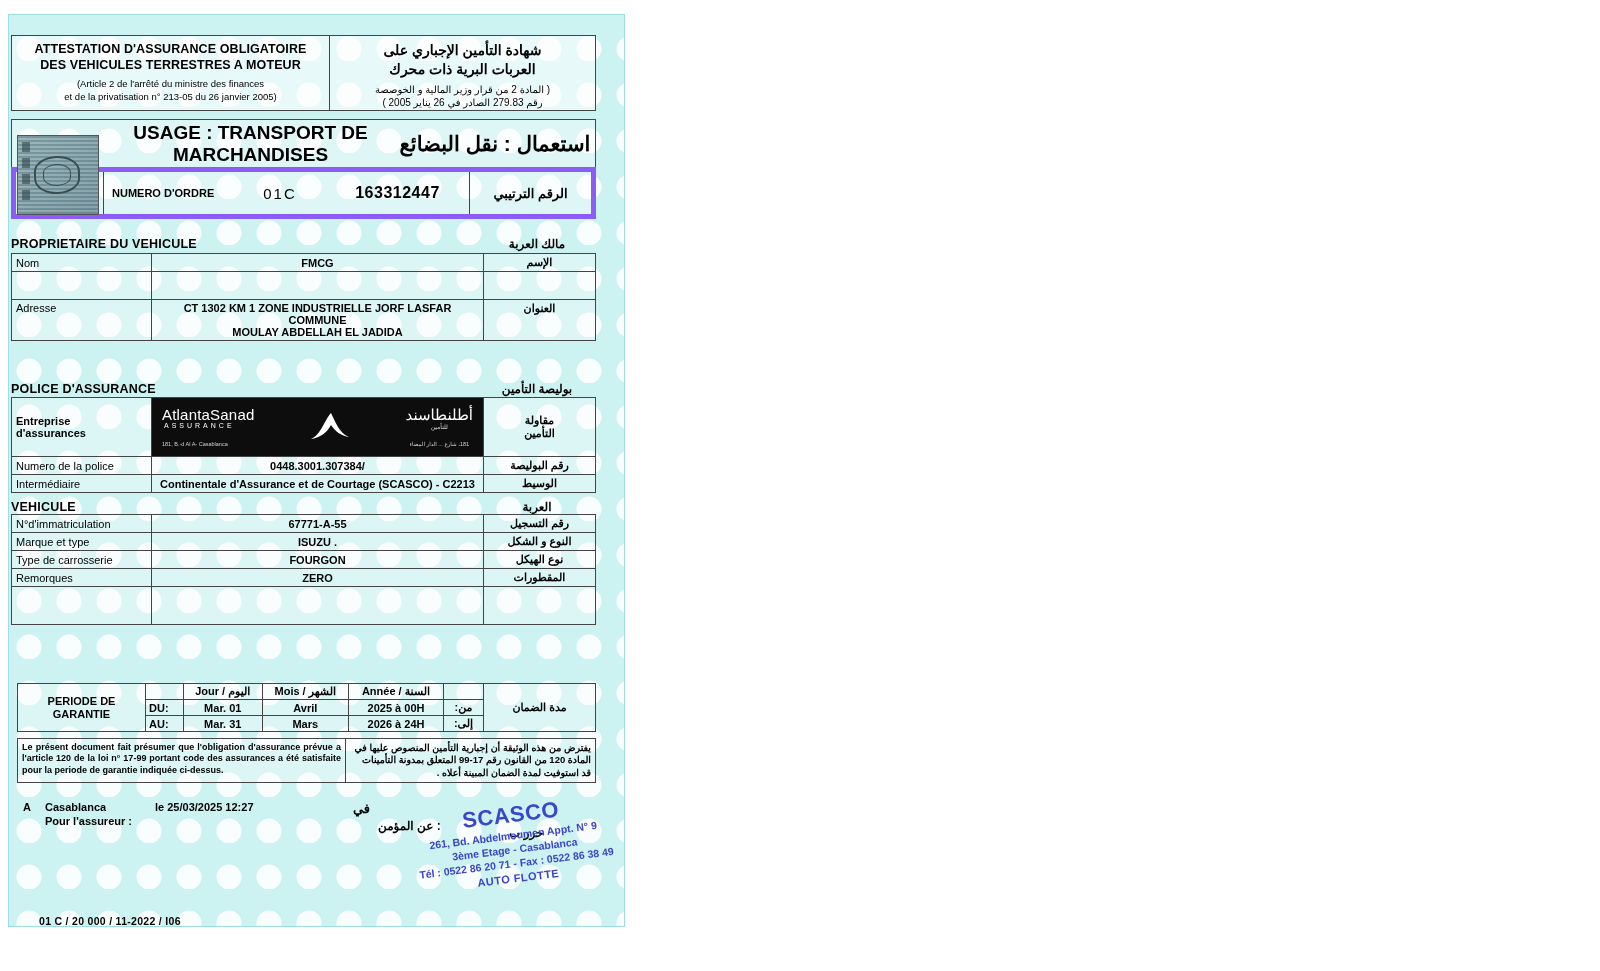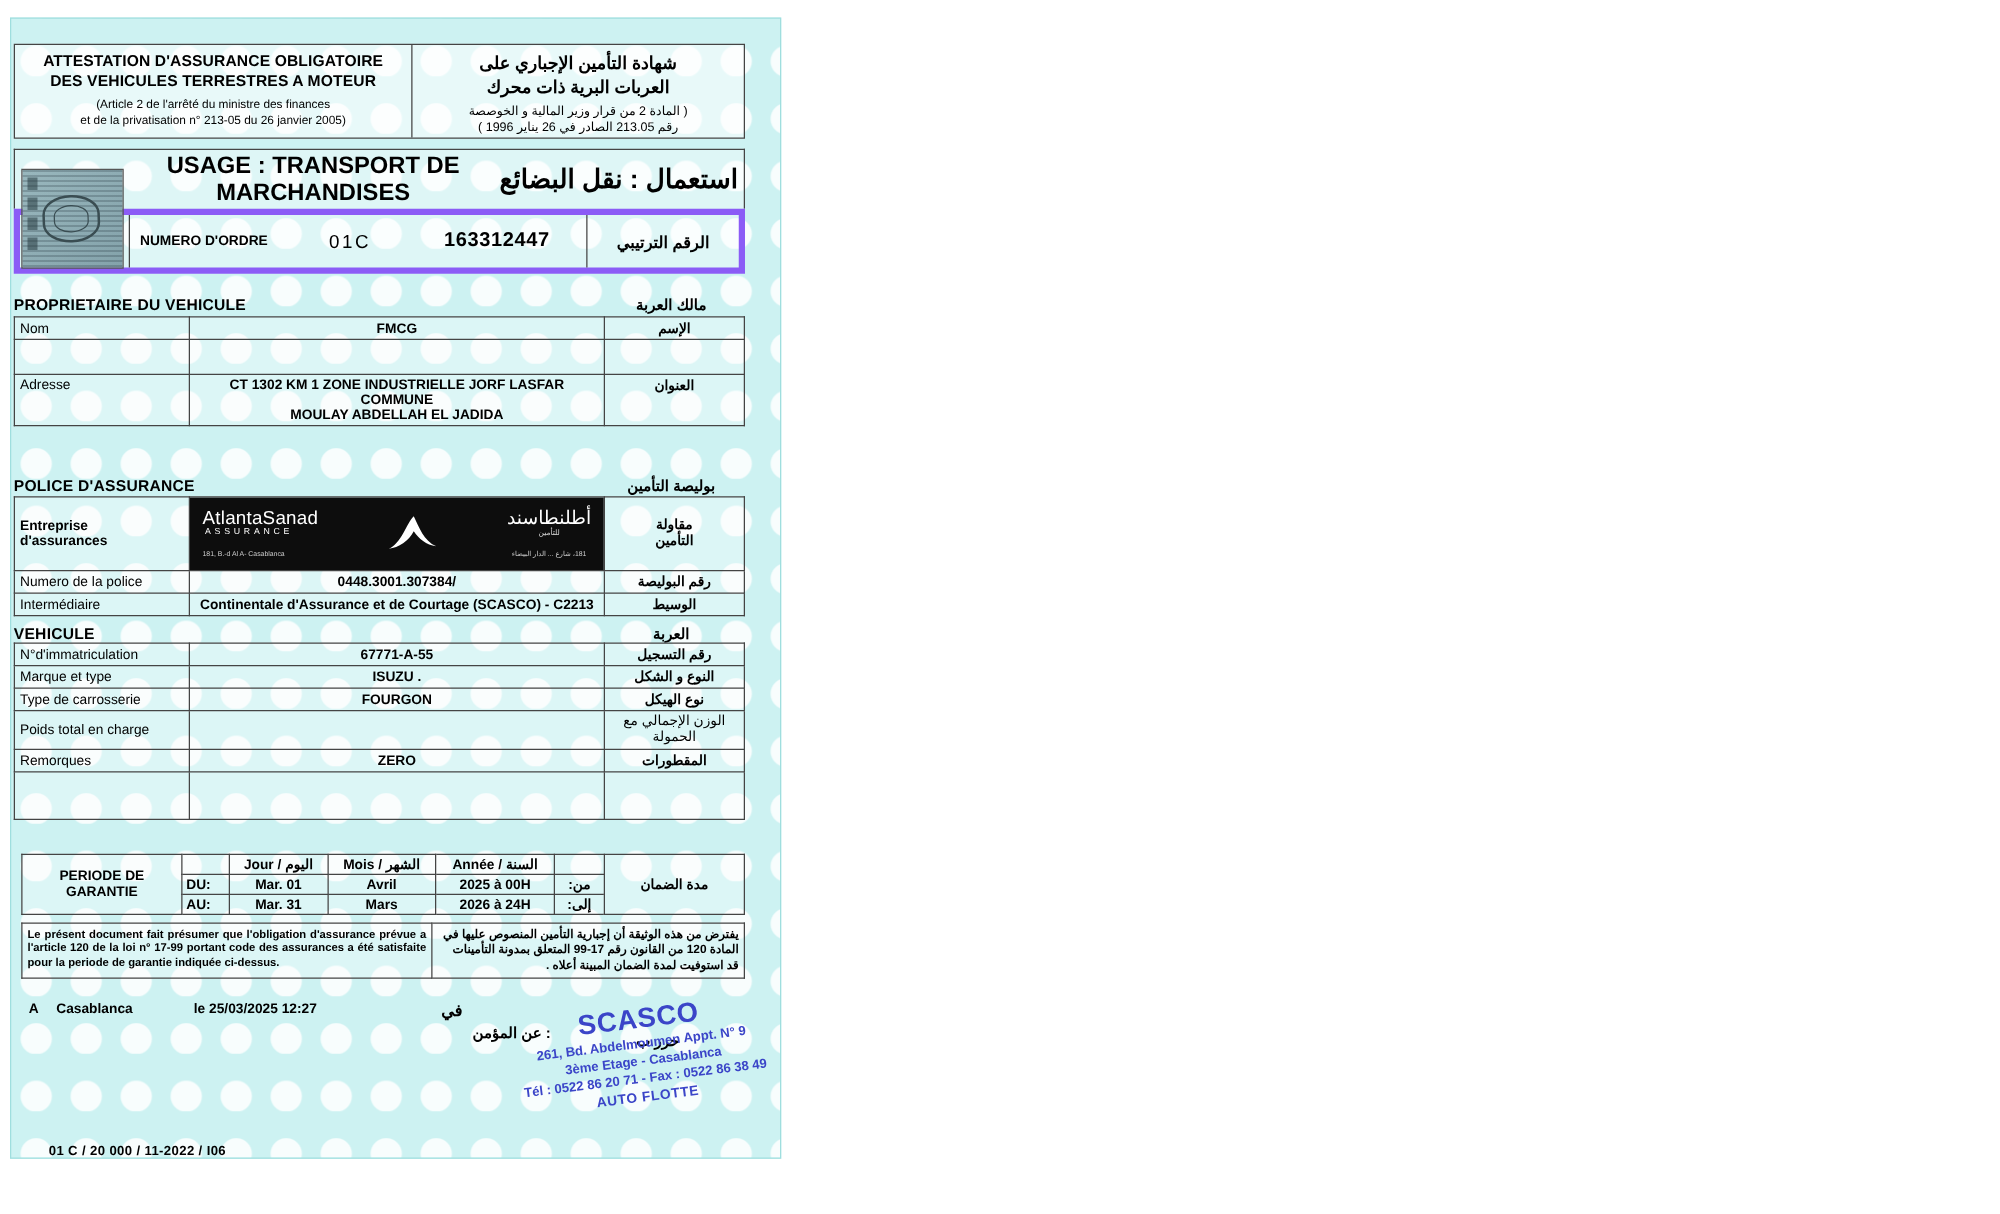--- a/index.html
+++ b/index.html
@@ -207,21 +207,21 @@
         <div>et de la privatisation n° 213-05 du 26 janvier 2005)</div>
       </div>
     </div>
     <div class="hdr-ar">
       <div class="a1">
         <div>شهادة التأمين الإجباري على</div>
         <div>العربات البرية ذات محرك</div>
       </div>
       <div class="a2">
         <div>( المادة 2 من قرار وزير المالية و الخوصصة</div>
-        <div>رقم 213.05 الصادر في 26 يناير 1996 )</div>
+        <div>رقم 279.83 الصادر في 26 يناير 2005 )</div>
       </div>
     </div>
   </div>
 
   <div class="box usage">
     <div class="stamp-cell"></div>
     <div class="usage-fr">
       <div>USAGE : TRANSPORT DE</div>
       <div>MARCHANDISES</div>
     </div>
@@ -342,25 +342,20 @@
         <td class="lab">Marque et type</td>
         <td class="val">ISUZU .</td>
         <td class="ar">النوع و الشكل</td>
       </tr>
       <tr>
         <td class="lab">Type de carrosserie</td>
         <td class="val">FOURGON</td>
         <td class="ar">نوع الهيكل</td>
       </tr>
       <tr>
-        <td class="lab">Poids total en charge</td>
-        <td class="val"></td>
-        <td class="ar ar-sm">الوزن الإجمالي مع الحمولة</td>
-      </tr>
-      <tr>
         <td class="lab">Remorques</td>
         <td class="val">ZERO</td>
         <td class="ar">المقطورات</td>
       </tr>
       <tr>
         <td class="lab veh-blank"></td>
         <td class="val"></td>
         <td class="ar"></td>
       </tr>
     </tbody>
@@ -422,20 +417,21 @@
 
   <div class="box sign">
     <div class="row1">
       <div class="s-a">A</div>
       <div class="s-city">Casablanca</div>
       <div class="s-date">
         <span>le</span>
         <span>25/03/2025 12:27</span>
       </div>
     </div>
+    <div class="row2">Pour l'assureur :</div>
     <div class="ar-fi">في</div>
     <div class="ar-pour">عن المؤمن :</div>
   </div>
   <div class="harb">حرر ب</div>
 
   <div class="scasco">
     <div class="s1">SCASCO</div>
     <div class="s2">261, Bd. Abdelmoumen Appt. N° 9</div>
     <div class="s2">3ème Etage - Casablanca</div>
     <div class="s2">Tél : 0522 86 20 71 - Fax : 0522 86 38 49</div>

